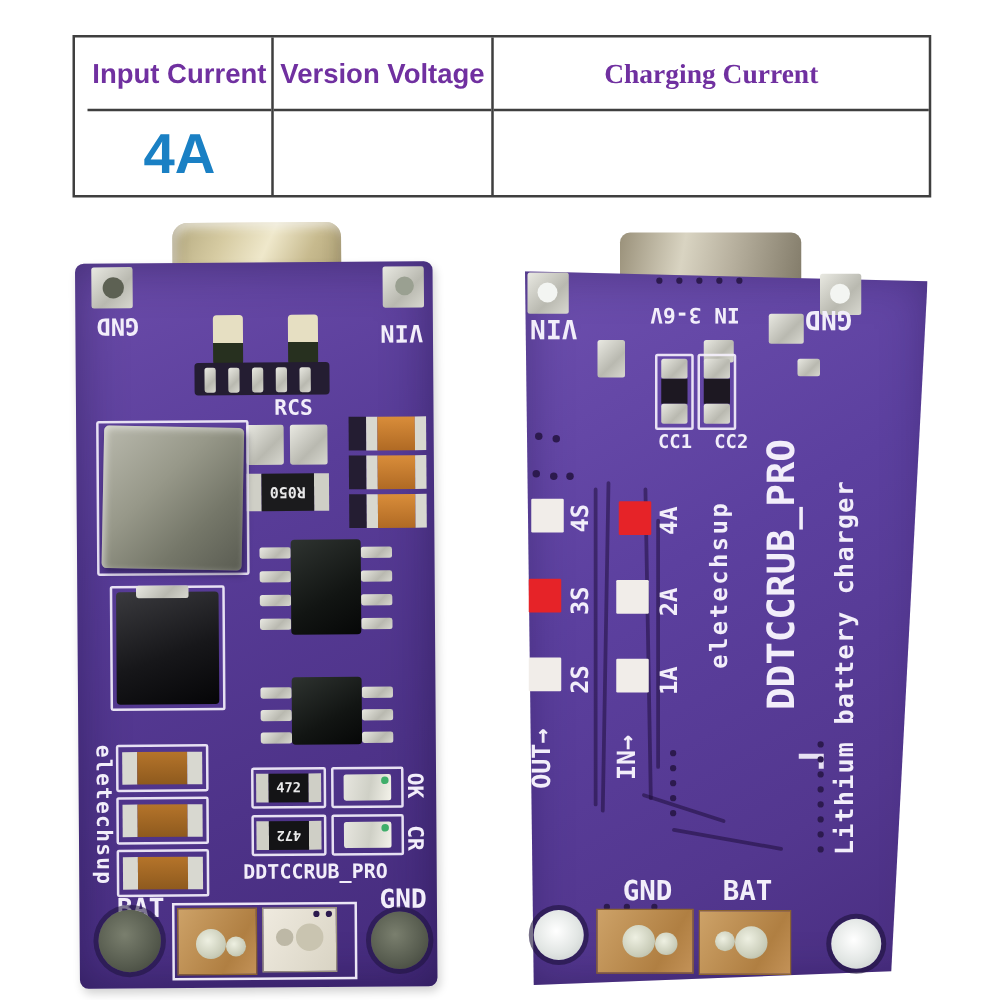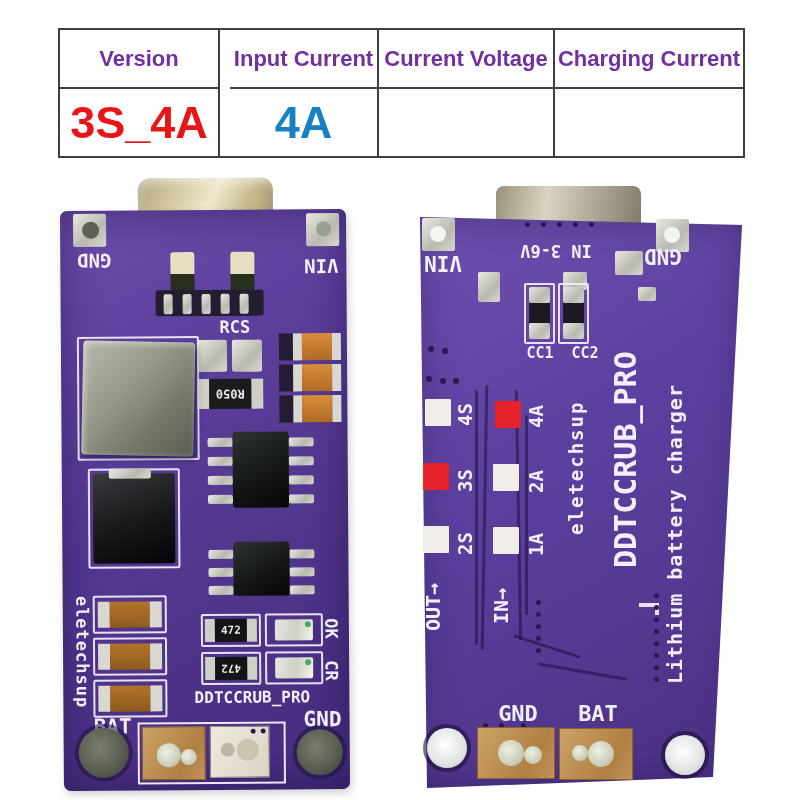--- a/index.html
+++ b/index.html
@@ -3,21 +3,21 @@
 <meta charset="utf-8">
 <style>
   html,body{margin:0;padding:0;background:#ffffff;}
   .stage{position:relative;width:800px;height:800px;background:#ffffff;overflow:hidden;
          font-family:"Liberation Sans",sans-serif;}
   
   .spec-table{position:absolute;left:58px;top:28px;width:687px;height:130px;display:flex;
               border:2px solid #3f3f3f;box-sizing:border-box;background:#fff;}
   .spec-col{display:flex;flex-direction:column;box-sizing:border-box;border-right:2px solid #3f3f3f;}
   .spec-col:last-child{border-right:none;}
-  .spec-col.c0{width:160px;} .spec-col.c1{width:149px;margin-left:10px;} .spec-col.c2{width:176px;} .spec-col.c3{flex:1;}
+  .spec-col.c0{width:160px;} .spec-col.c1{width:149px;margin-left:10px;} .spec-col.c2{width:176px;} .spec-col.c3{flex:1;font-family:Liberation Serif, serif;}
   .spec-head{height:59px;border-bottom:2px solid #3f3f3f;display:flex;align-items:center;justify-content:center;
              color:#7030a0;font-weight:bold;font-size:22px;box-sizing:border-box;}
   .spec-val{flex:1;display:flex;align-items:center;justify-content:center;font-weight:bold;font-size:45px;}
   .val-blue{color:#1a80c4;} .val-red{color:#e81416;}
   
   .board{position:absolute;}
   .pcb{position:absolute;inset:0;}
   .abs{position:absolute;box-sizing:border-box;}
   .silk{position:absolute;color:#f2eefa;font-family:"DejaVu Sans Mono",monospace;font-weight:bold;
         display:flex;align-items:center;justify-content:center;line-height:1;box-sizing:border-box;}
@@ -39,30 +39,26 @@
   .leddot{position:absolute;width:6px;height:6px;border-radius:50%;background:#3fae6a;}
   .copperpad{background:linear-gradient(120deg,#cda268,#b07f42 70%,#c39258);border:1px solid #8a6230;}
   .tinround{position:absolute;border-radius:50%;background:radial-gradient(circle at 40% 38%,#eef0e2,#c9ccb8 65%,#aaad9a);}
 </style>
 </head>
 <body>
 
 <div class="stage">
 
   <div class="spec-table">
-    <div class="spec-col c0">
-      <div class="spec-head">Version</div>
-      <div class="spec-val val-red">3S_4A</div>
-    </div>
     <div class="spec-col c1">
       <div class="spec-head">Input Current</div>
       <div class="spec-val val-blue">4A</div>
     </div>
     <div class="spec-col c2">
-      <div class="spec-head">Current Voltage</div>
+      <div class="spec-head">Version Voltage</div>
     </div>
     <div class="spec-col c3">
       <div class="spec-head">Charging Current</div>
     </div>
   </div>
 
   <div class="board" style="left:62px;top:210px;width:286px;height:580px;transform:rotate(-0.4deg);">
 
     <div class="abs metal" style="left:78px;top:-32px;width:135px;height:112px;border-radius:12px;box-shadow:inset 0 -8px 14px rgba(60,45,20,0.35), inset 3px 4px 8px rgba(255,255,255,0.65);"></div>
     <div class="pcb" style="background:linear-gradient(155deg,#6b4caa 0%,#593d99 35%,#4e3389 70%,#452b7c 100%);border-radius:7px;box-shadow:inset 0 0 40px rgba(20,8,50,0.45),2px 4px 8px rgba(0,0,0,0.18);"></div>

